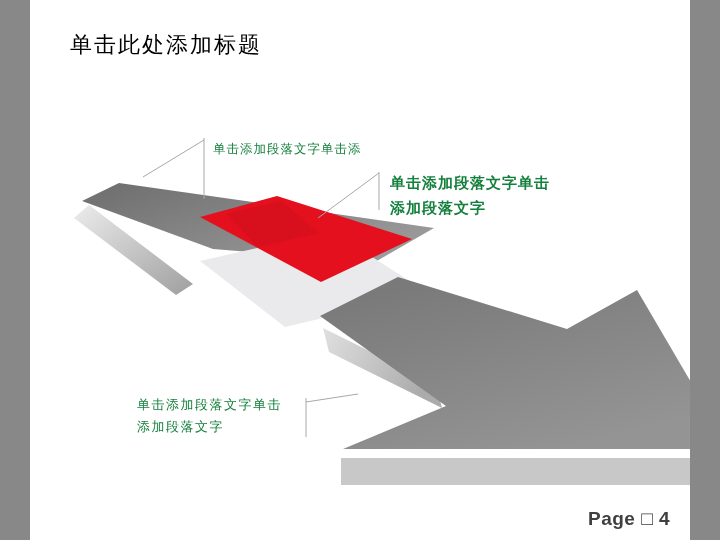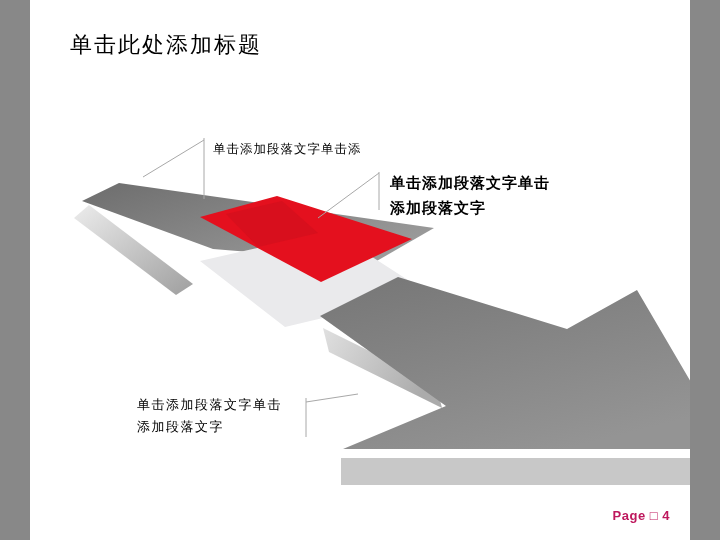--- a/index.html
+++ b/index.html
@@ -2,31 +2,31 @@
 <html><head>
 <meta charset="utf-8">
 <style>
   html,body{margin:0;padding:0;background:#888;}
   .slide{
     position:relative;width:660px;height:540px;background:#ffffff;
     overflow:hidden;font-family:"Liberation Sans","DejaVu Sans",sans-serif;
     margin:0 auto;
   }
   .diagram{position:absolute;left:0;top:0;width:720px;height:540px;}
-  .txt{position:absolute;color:#000000;white-space:nowrap;}
+  .txt{position:absolute;color:#15803d;white-space:nowrap;}
   .slide-title{
     left:40px;top:30px;font-size:22px;letter-spacing:2px;color:#000;
   }
   .callout{font-size:12.5px;line-height:22px;letter-spacing:1px;}
   .callout-top{left:183px;top:138px;}
   .callout-right{left:360px;top:170px;font-size:15px;font-weight:bold;line-height:25px;}
   .callout-bottom{left:107px;top:394px;font-size:13px;line-height:22px;letter-spacing:1.5px;}
   .footer{
-    position:absolute;right:20px;top:508px;font-size:13px;font-weight:bold;
-    color:#be185d;letter-spacing:0.5px;
+    position:absolute;right:20px;top:508px;font-size:19px;font-weight:bold;
+    color:#404040;letter-spacing:0.5px;
   }
 </style>
 </head>
 <body>
 
 <div class="slide">
 
   <svg class="diagram" viewBox="0 0 720 540" xmlns="http://www.w3.org/2000/svg">
     <defs>
       <linearGradient id="gradPlank" x1="0" y1="0" x2="1" y2="0.7">

